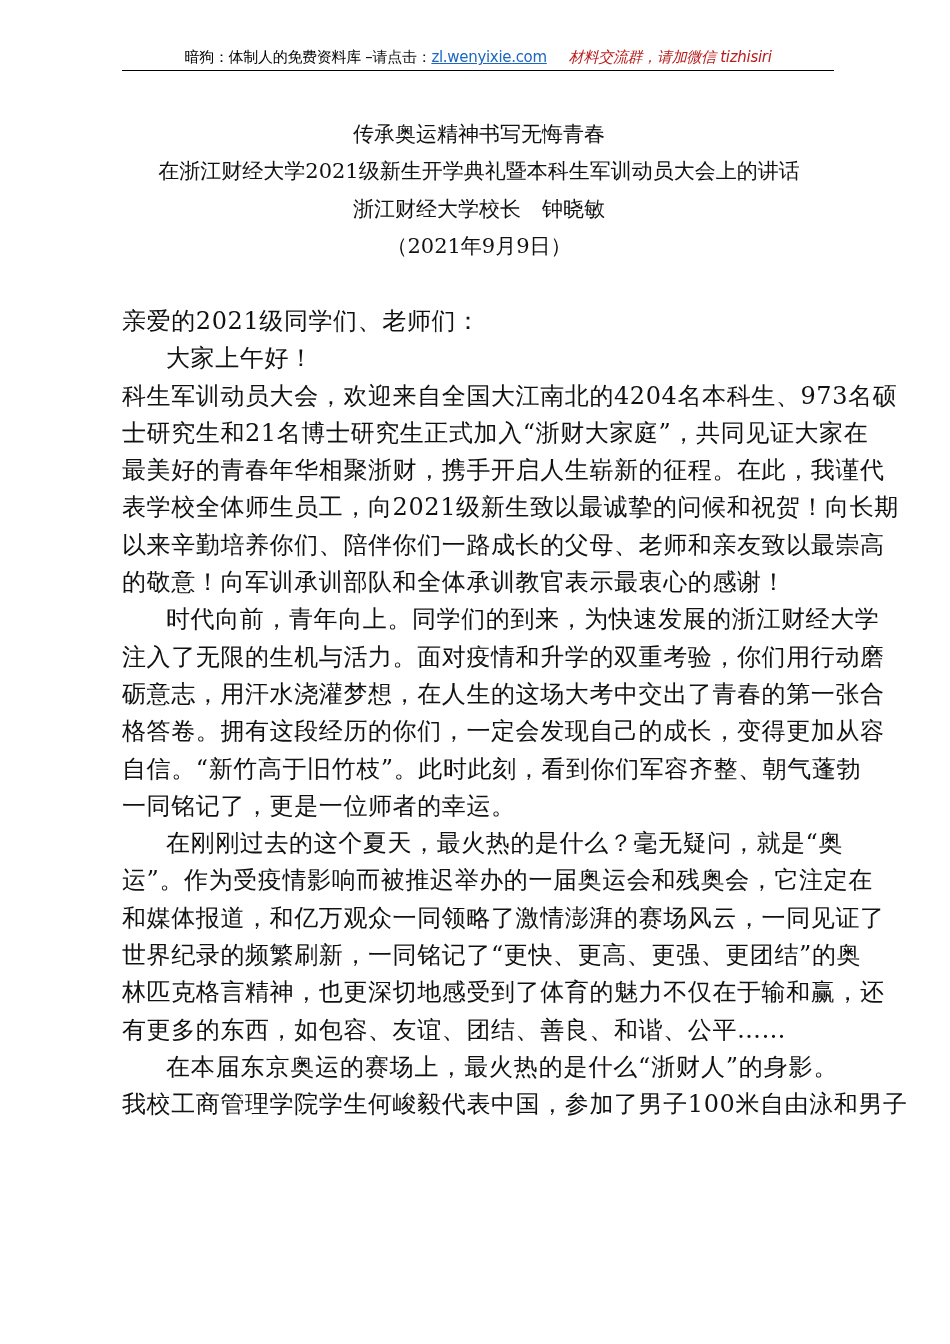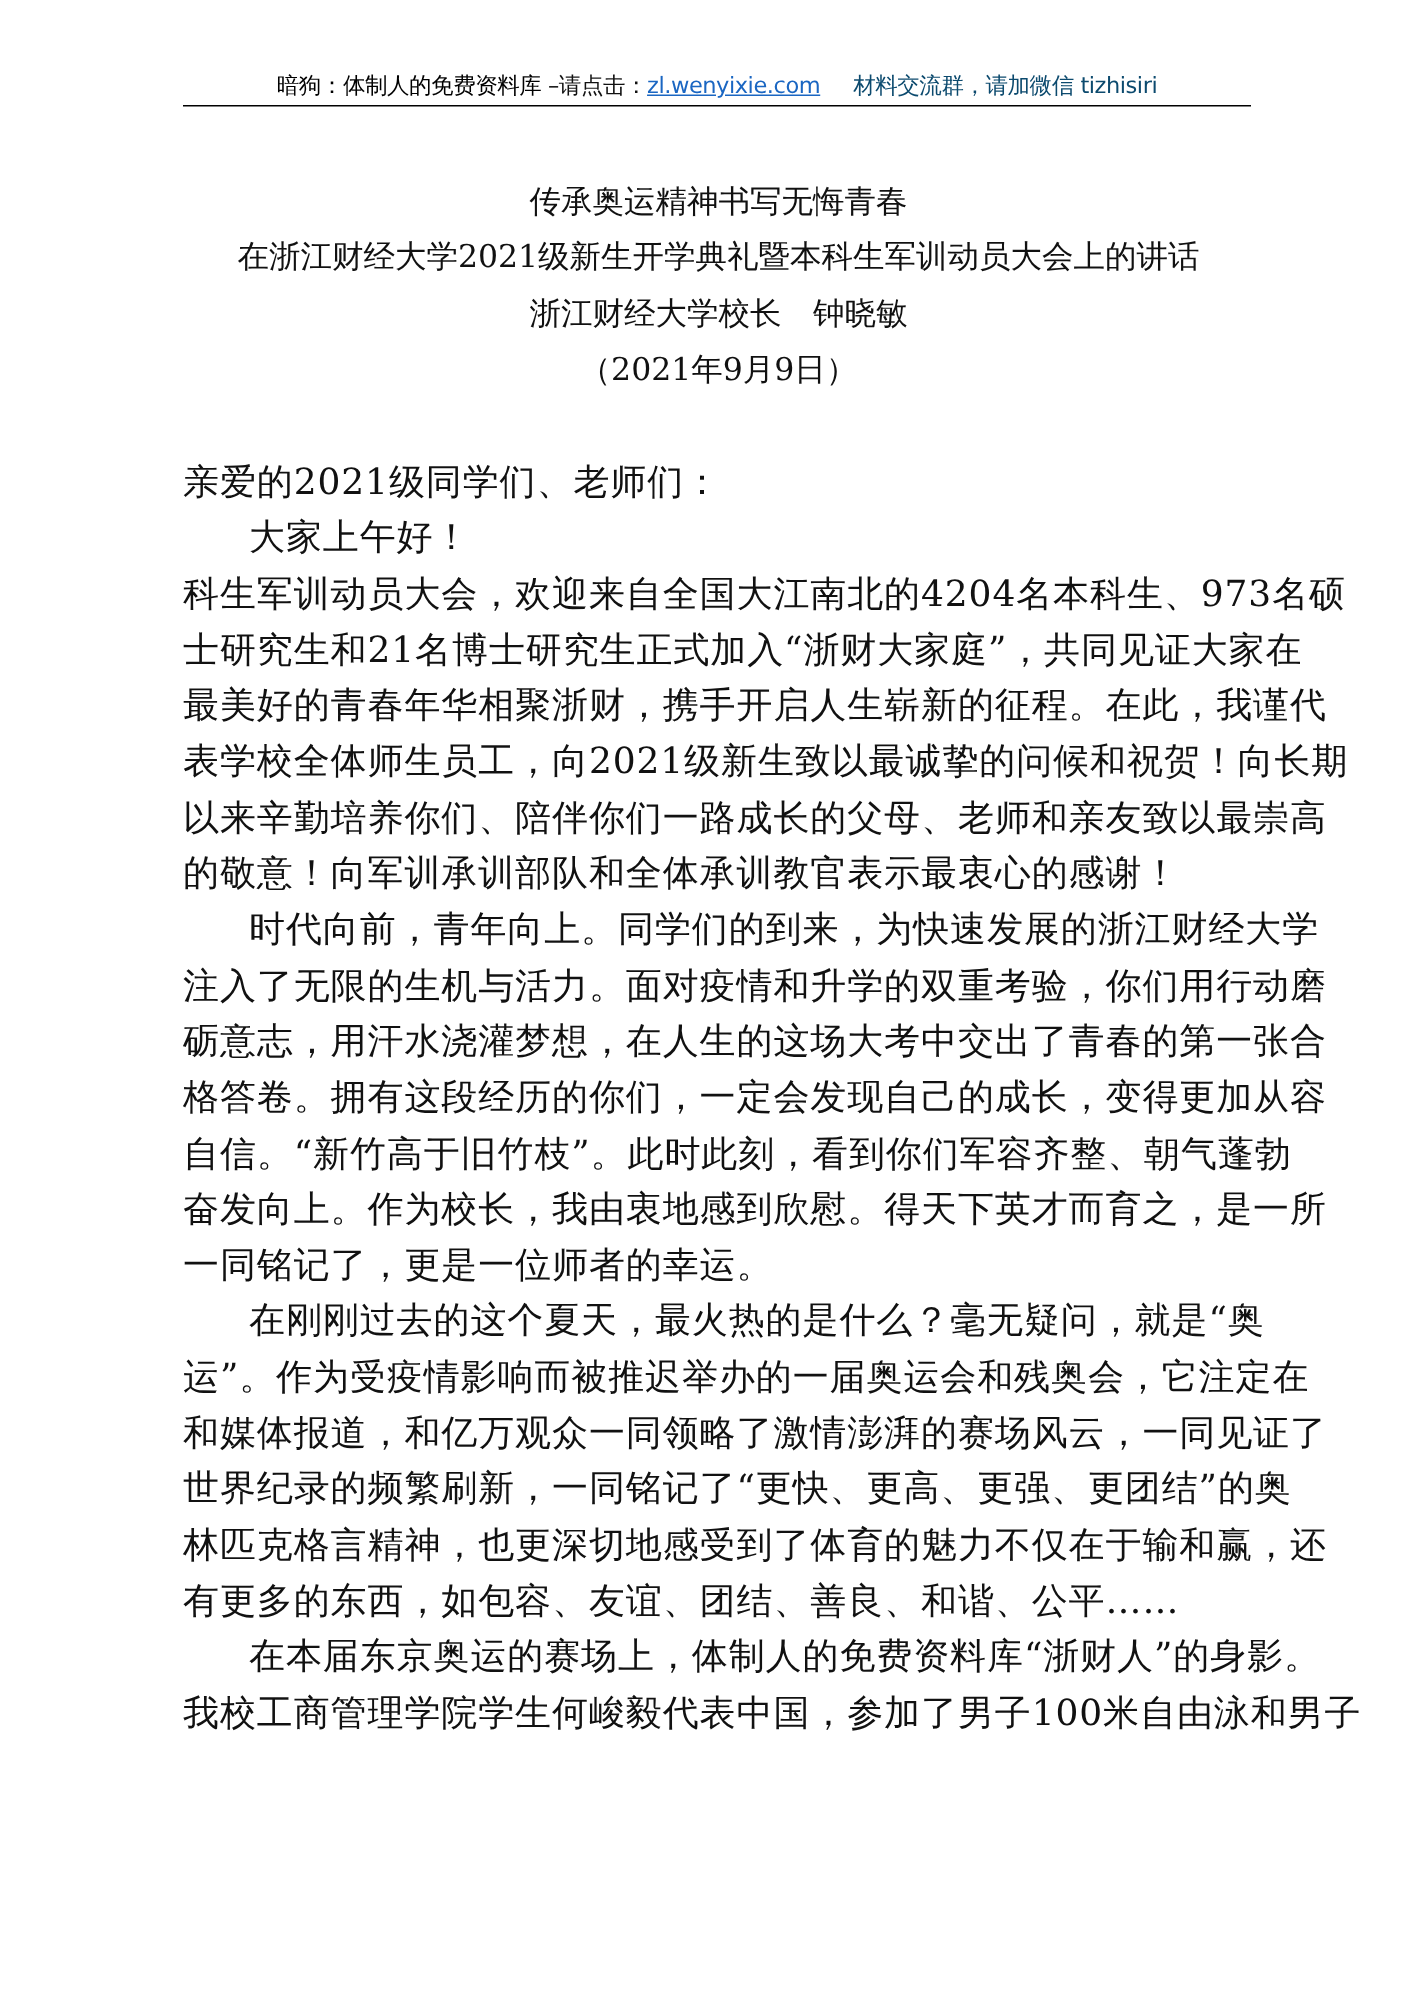--- a/index.html
+++ b/index.html
@@ -26,21 +26,21 @@
       font-family: "DejaVu Sans", "Liberation Sans", sans-serif;
       font-size: 15px;
       line-height: 26px;
       white-space: nowrap;
       letter-spacing: -0.3px;
     }
     .header .promo { color: #000000; }
     .header .prompt { color: #111; }
     .header .link { color: #1a66c2; text-decoration: underline; }
     .header .gap { display: inline-block; width: 22px; }
-    .header .contact { color: #0c4a6e; }
+    .header .contact { color: #b91c1c; font-style: italic; }
 
     .titles {
       position: absolute;
       left: 0;
       top: 116px;
       width: 958px;
       text-align: center;
     }
     .titles div {
       font-size: 21px;
@@ -103,30 +103,29 @@
     <span class="line" style="text-indent:0">以来辛勤培养你们、陪伴你们一路成长的父母、老师和亲友致以最崇高</span>
     <span class="line last" style="text-indent:0">的敬意！向军训承训部队和全体承训教官表示最衷心的感谢！</span>
   </p>
 
   <p class="para indent">
     <span class="line">时代向前，青年向上。同学们的到来，为快速发展的浙江财经大学</span>
     <span class="line" style="text-indent:0">注入了无限的生机与活力。面对疫情和升学的双重考验，你们用行动磨</span>
     <span class="line" style="text-indent:0">砺意志，用汗水浇灌梦想，在人生的这场大考中交出了青春的第一张合</span>
     <span class="line" style="text-indent:0">格答卷。拥有这段经历的你们，一定会发现自己的成长，变得更加从容</span>
     <span class="line" style="text-indent:0">自信。“新竹高于旧竹枝”。此时此刻，看到你们军容齐整、朝气蓬勃</span>
-    <span class="line" style="text-indent:0">奋发向上。作为校长，我由衷地感到欣慰。得天下英才而育之，是一所</span>
     <span class="line last" style="text-indent:0">一同铭记了，更是一位师者的幸运。</span>
   </p>
 
   <p class="para indent">
     <span class="line">在刚刚过去的这个夏天，最火热的是什么？毫无疑问，就是“奥</span>
     <span class="line" style="text-indent:0">运”。作为受疫情影响而被推迟举办的一届奥运会和残奥会，它注定在</span>
     <span class="line" style="text-indent:0">和媒体报道，和亿万观众一同领略了激情澎湃的赛场风云，一同见证了</span>
     <span class="line" style="text-indent:0">世界纪录的频繁刷新，一同铭记了“更快、更高、更强、更团结”的奥</span>
     <span class="line" style="text-indent:0">林匹克格言精神，也更深切地感受到了体育的魅力不仅在于输和赢，还</span>
     <span class="line last" style="text-indent:0">有更多的东西，如包容、友谊、团结、善良、和谐、公平……</span>
   </p>
 
   <p class="para indent">
-    <span class="line">在本届东京奥运的赛场上，体制人的免费资料库“浙财人”的身影。</span>
+    <span class="line">在本届东京奥运的赛场上，最火热的是什么“浙财人”的身影。</span>
     <span class="line" style="text-indent:0">我校工商管理学院学生何峻毅代表中国，参加了男子100米自由泳和男子</span>
   </p>
 </div>
 
 </body></html>

